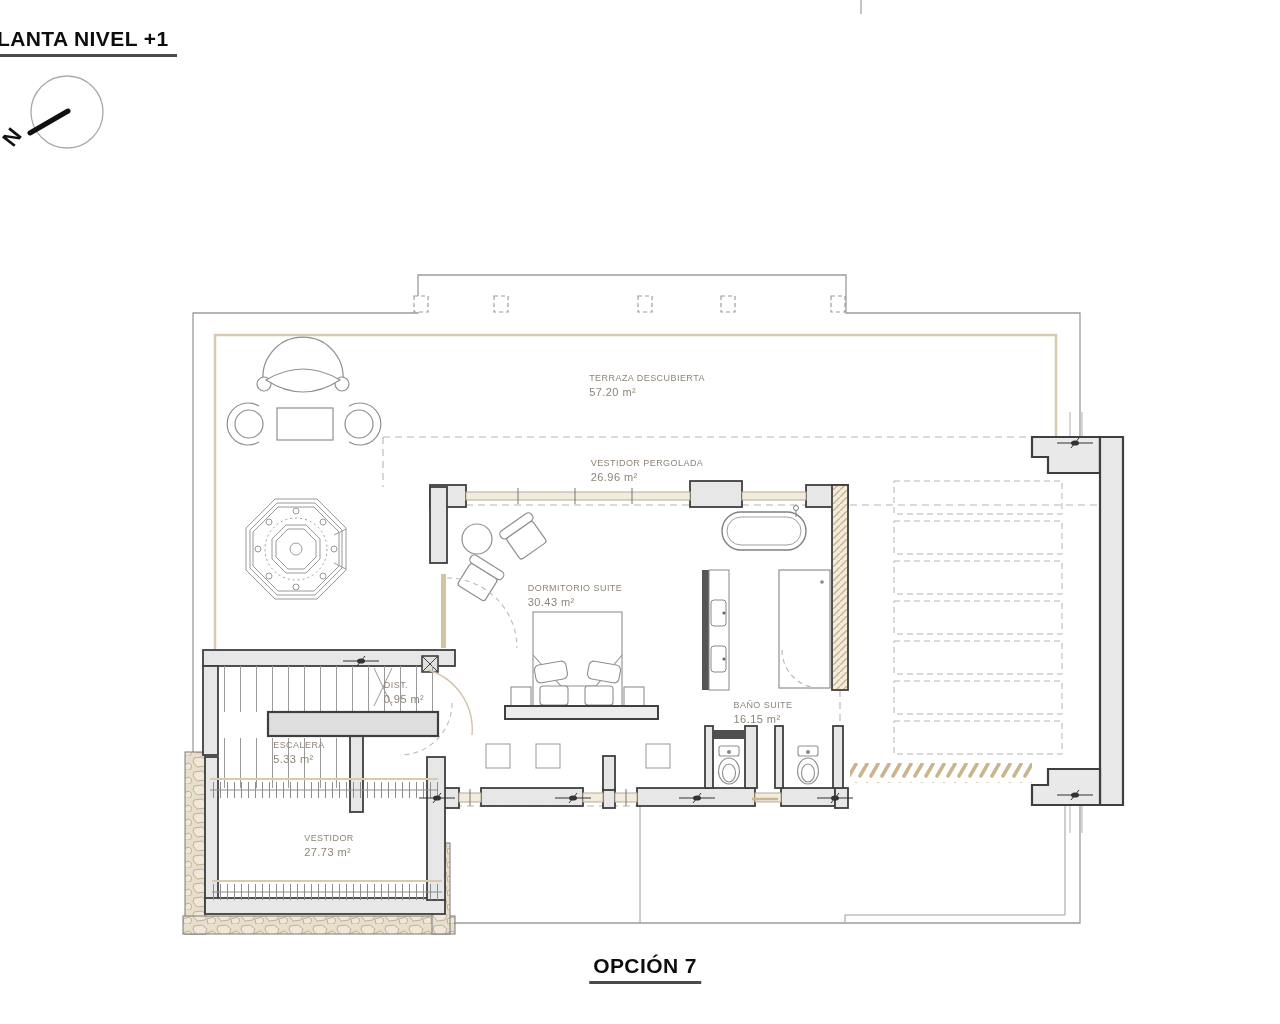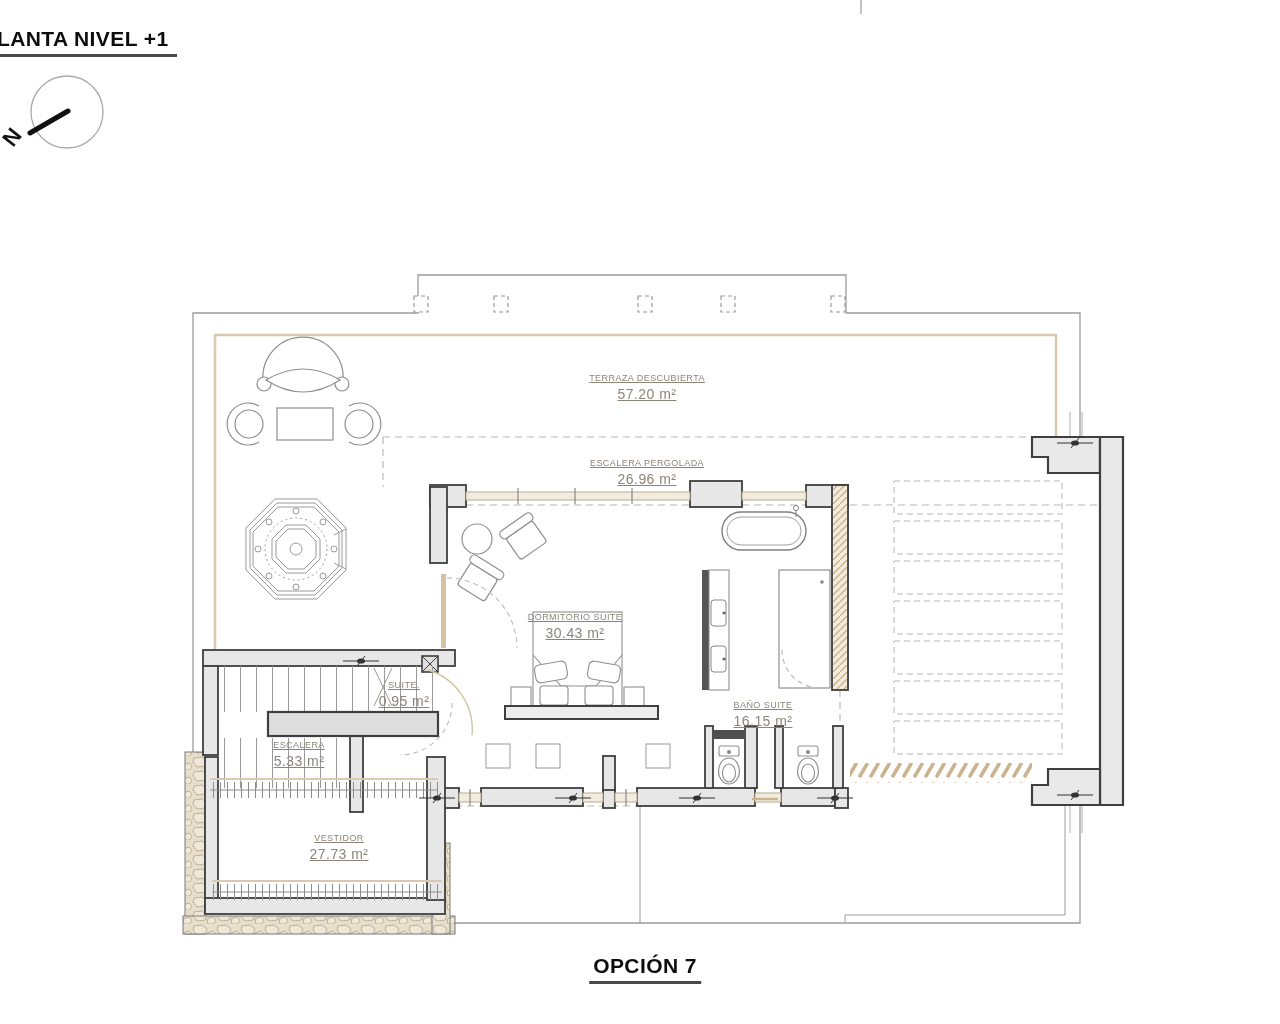--- a/index.html
+++ b/index.html
@@ -1,22 +1,22 @@
 <!DOCTYPE html>
 <html><head>
 <meta charset="utf-8">
 <style>
   html,body{margin:0;padding:0;background:#fff;}
   #canvas{position:relative;width:1280px;height:1024px;background:#fff;overflow:hidden;
           font-family:"Liberation Sans", sans-serif;}
   #plan-svg{position:absolute;left:0;top:0;}
-  .room-label{position:absolute;transform:translateX(-50%);text-align:center;
+  .room-label{position:absolute;transform:translateX(-50%);text-align:left;
               font-size:9px;color:#8d8477;letter-spacing:.45px;line-height:1.3;
-              white-space:nowrap;text-decoration:underline;}
-  .room-label .area{font-size:14px;}
+              white-space:nowrap;}
+  .room-label .area{font-size:11px;}
   .big-title{position:absolute;font-size:21px;font-weight:800;color:#0d0d0d;
              letter-spacing:.4px;border-bottom:3px solid #4a4a4a;padding:0 8px 3px 0;
              white-space:nowrap;}
   #sheet-title{left:-3px;top:27px;}
   #option-title{left:645px;top:954px;transform:translateX(-50%);padding:0 4px 3px 4px;}
 </style>
 </head>
 <body>
 
 <div id="canvas">
@@ -300,37 +300,37 @@
 </svg>
 
 <div class="big-title" id="sheet-title">LANTA NIVEL +1</div>
 <div class="big-title" id="option-title">OPCIÓN 7</div>
 
 <div class="room-label" style="left:647px;top:373px">
   <div>TERRAZA DESCUBIERTA</div>
   <div class="area">57.20 m²</div>
 </div>
 <div class="room-label" style="left:647px;top:458px">
-  <div>ESCALERA PERGOLADA</div>
+  <div>VESTIDOR PERGOLADA</div>
   <div class="area">26.96 m²</div>
 </div>
-<div class="room-label" style="left:575px;top:612px">
+<div class="room-label" style="left:575px;top:583px">
   <div>DORMITORIO SUITE</div>
   <div class="area">30.43 m²</div>
 </div>
 <div class="room-label" style="left:763px;top:700px">
   <div>BAÑO SUITE</div>
   <div class="area">16.15 m²</div>
 </div>
 <div class="room-label" style="left:404px;top:680px">
-  <div>SUITE.</div>
+  <div>DIST.</div>
   <div class="area">0.95 m²</div>
 </div>
 <div class="room-label" style="left:299px;top:740px">
   <div>ESCALERA</div>
   <div class="area">5.33 m²</div>
 </div>
-<div class="room-label" style="left:339px;top:833px">
+<div class="room-label" style="left:329px;top:833px">
   <div>VESTIDOR</div>
   <div class="area">27.73 m²</div>
 </div>
 
 </div>
 
 </body></html>

